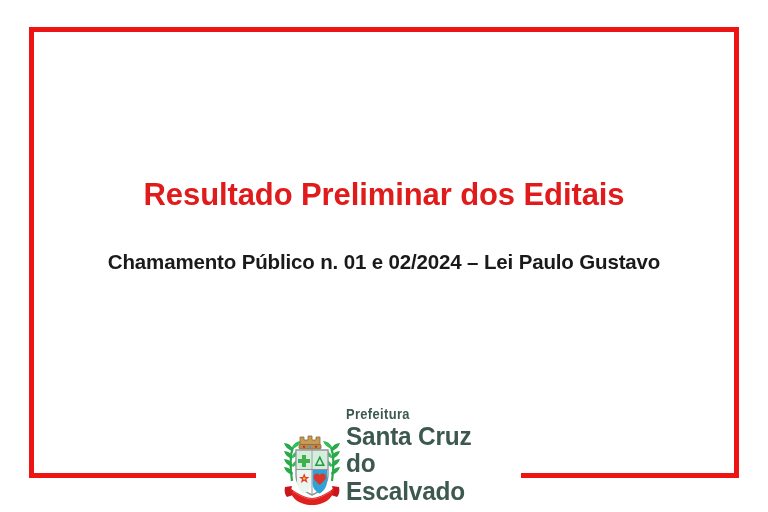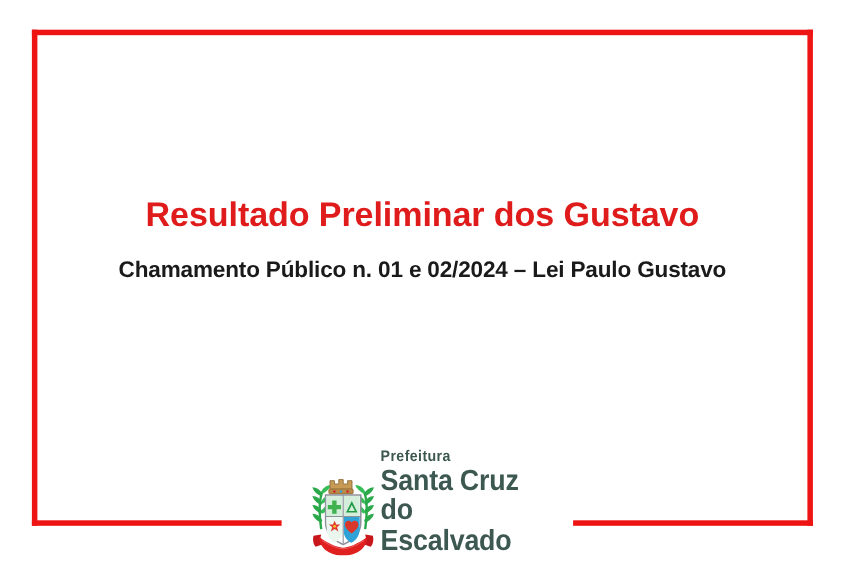--- a/index.html
+++ b/index.html
@@ -67,21 +67,21 @@
   #main-title {
     margin: 0;
     font-size: 31px;
     font-weight: bold;
     color: #e01b1b;
     letter-spacing: -0.1px;
     line-height: 1.12;
     white-space: nowrap;
   }
   #subtitle {
-    margin: 0;
+    margin: 16px;
     padding-top: 21px;
     font-size: 20.5px;
     font-weight: bold;
     color: #1a1a1a;
     letter-spacing: -0.15px;
     line-height: 1.15;
     white-space: nowrap;
   }
 
   
@@ -129,21 +129,21 @@
 
 <div id="slide">
 
   <div class="frame-seg" id="frame-top"></div>
   <div class="frame-seg" id="frame-left"></div>
   <div class="frame-seg" id="frame-right"></div>
   <div class="frame-seg" id="frame-bottom-left"></div>
   <div class="frame-seg" id="frame-bottom-right"></div>
 
   <div id="headline-block">
-    <h1 id="main-title">Resultado Preliminar dos Gustavo</h1>
+    <h1 id="main-title">Resultado Preliminar dos Editais</h1>
     <p id="subtitle">Chamamento Público n. 01 e 02/2024 – Lei Paulo Gustavo</p>
   </div>
 
   <div id="logo-lockup">
 
     <svg id="crest" viewBox="0 0 62 80" aria-hidden="true">
 
       <g>
         <path d="M12 22 C9 30 9 42 11 56" stroke="#2aa84a" stroke-width="2.2" fill="none"></path>
         <path d="M11 26 C6 24 4 21 3 18 C7 18 10 20 12 24 Z" fill="#2aa84a"></path>

